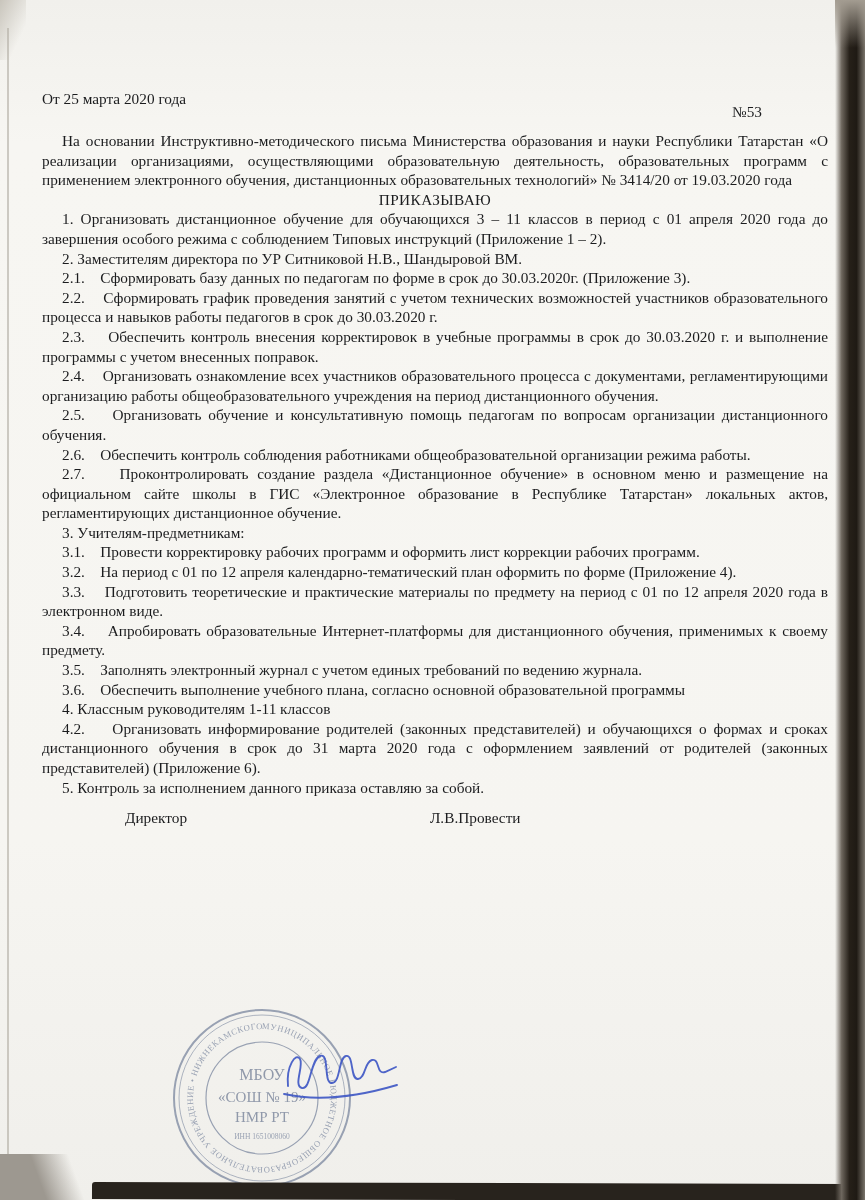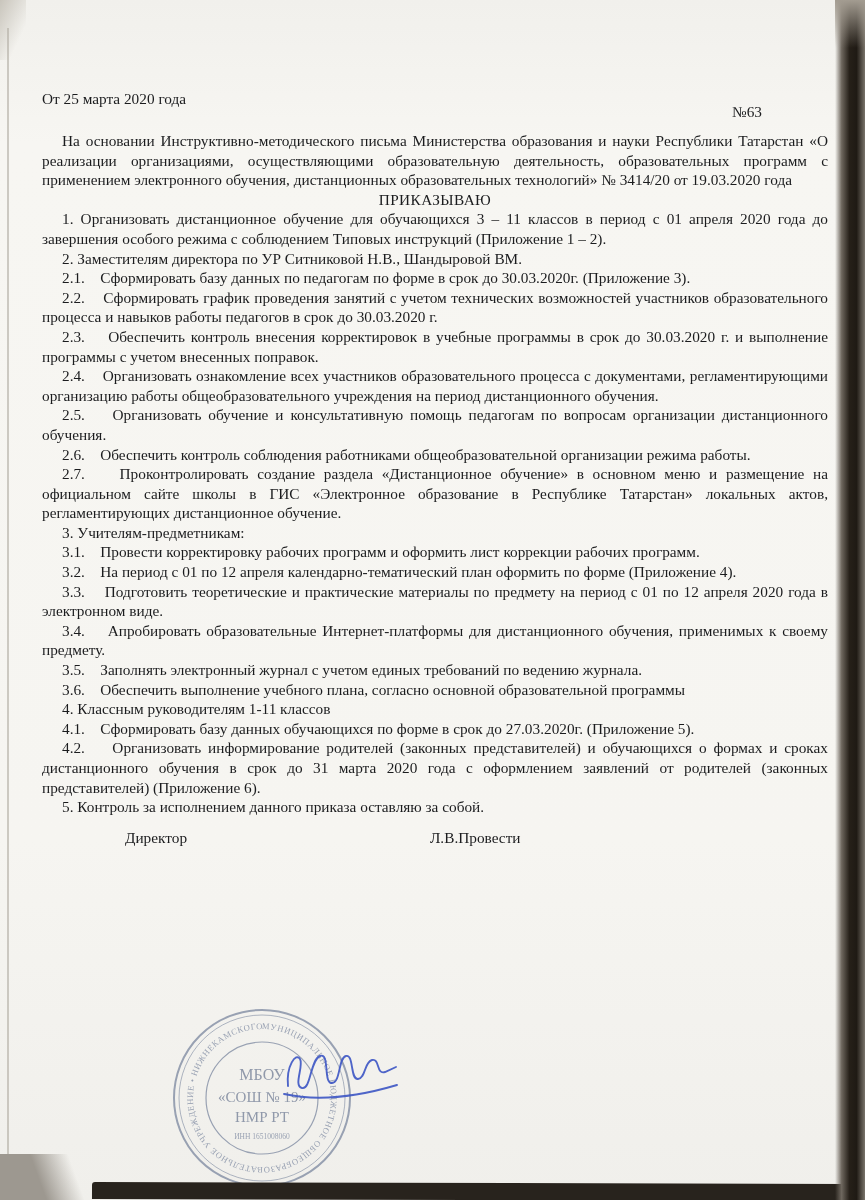--- a/index.html
+++ b/index.html
@@ -134,21 +134,21 @@
 </style>
 </head>
 <body>
 
 <div class="scan">
 
   <div class="content">
 
     <div class="dateline">
       <span>От 25 марта 2020 года</span>
-      <span class="num">№63</span>
+      <span class="num">№53</span>
     </div>
 
     <p class="para preamble">На основании Инструктивно-методического письма Министерства образования и науки Республики Татарстан «О реализации организациями, осуществляющими образовательную деятельность, образовательных программ с применением электронного обучения, дистанционных образовательных технологий» № 3414/20 от 19.03.2020 года</p>
     <p class="orderword">ПРИКАЗЫВАЮ</p>
 
     <p class="para">1. Организовать дистанционное обучение для обучающихся 3 – 11 классов в период с 01 апреля 2020 года до завершения особого режима с соблюдением Типовых инструкций (Приложение 1 – 2).</p>
     <p class="para">2. Заместителям директора по УР Ситниковой Н.В., Шандыровой ВМ.</p>
     <p class="para">2.1.&nbsp;&nbsp;&nbsp;&nbsp;Сформировать базу данных по педагогам по форме в срок до 30.03.2020г. (Приложение 3).</p>
     <p class="para">2.2.&nbsp;&nbsp;&nbsp;&nbsp;Сформировать график проведения занятий с учетом технических возможностей участников образовательного процесса и навыков работы педагогов в срок до 30.03.2020 г.</p>
     <p class="para">2.3.&nbsp;&nbsp;&nbsp;&nbsp;Обеспечить контроль внесения корректировок в учебные программы в срок до 30.03.2020 г. и выполнение программы с учетом внесенных поправок.</p>
@@ -157,21 +157,20 @@
     <p class="para">2.6.&nbsp;&nbsp;&nbsp;&nbsp;Обеспечить контроль соблюдения работниками общеобразовательной организации режима работы.</p>
     <p class="para">2.7.&nbsp;&nbsp;&nbsp;&nbsp;Проконтролировать создание раздела «Дистанционное обучение» в основном меню и размещение на официальном сайте школы в ГИС «Электронное образование в Республике Татарстан» локальных актов, регламентирующих дистанционное обучение.</p>
     <p class="para">3. Учителям-предметникам:</p>
     <p class="para">3.1.&nbsp;&nbsp;&nbsp;&nbsp;Провести корректировку рабочих программ и оформить лист коррекции рабочих программ.</p>
     <p class="para">3.2.&nbsp;&nbsp;&nbsp;&nbsp;На период с 01 по 12 апреля календарно-тематический план оформить по форме (Приложение 4).</p>
     <p class="para">3.3.&nbsp;&nbsp;&nbsp;&nbsp;Подготовить теоретические и практические материалы по предмету на период с 01 по 12 апреля 2020 года в электронном виде.</p>
     <p class="para">3.4.&nbsp;&nbsp;&nbsp;&nbsp;Апробировать образовательные Интернет-платформы для дистанционного обучения, применимых к своему предмету.</p>
     <p class="para">3.5.&nbsp;&nbsp;&nbsp;&nbsp;Заполнять электронный журнал с учетом единых требований по ведению журнала.</p>
     <p class="para">3.6.&nbsp;&nbsp;&nbsp;&nbsp;Обеспечить выполнение учебного плана, согласно основной образовательной программы</p>
     <p class="para">4. Классным руководителям 1-11 классов</p>
-    <p class="para">4.1.&nbsp;&nbsp;&nbsp;&nbsp;Сформировать базу данных обучающихся по форме в срок до 27.03.2020г. (Приложение 5).</p>
     <p class="para">4.2.&nbsp;&nbsp;&nbsp;&nbsp;Организовать информирование родителей (законных представителей) и обучающихся о формах и сроках дистанционного обучения в срок до 31 марта 2020 года с оформлением заявлений от родителей (законных представителей) (Приложение 6).</p>
     <p class="para">5. Контроль за исполнением данного приказа оставляю за собой.</p>
 
     <div class="sigrow">
       <span class="role">Директор</span>
       <span class="name">Л.В.Провести</span>
     </div>
   </div>
 
   <svg class="stamp" width="184" height="184" viewBox="0 0 184 184" xmlns="http://www.w3.org/2000/svg">

